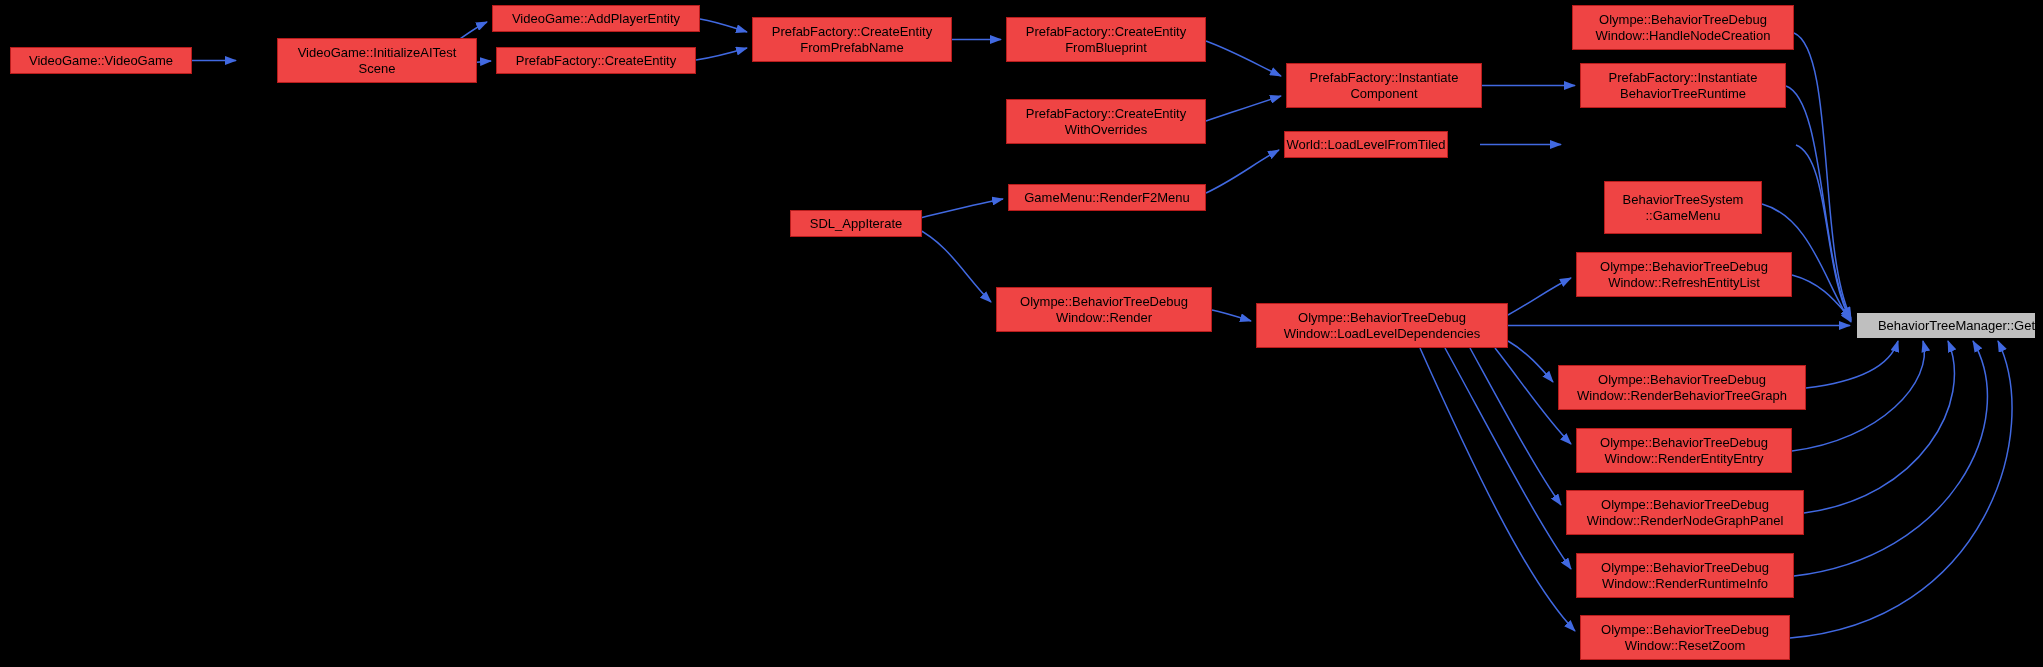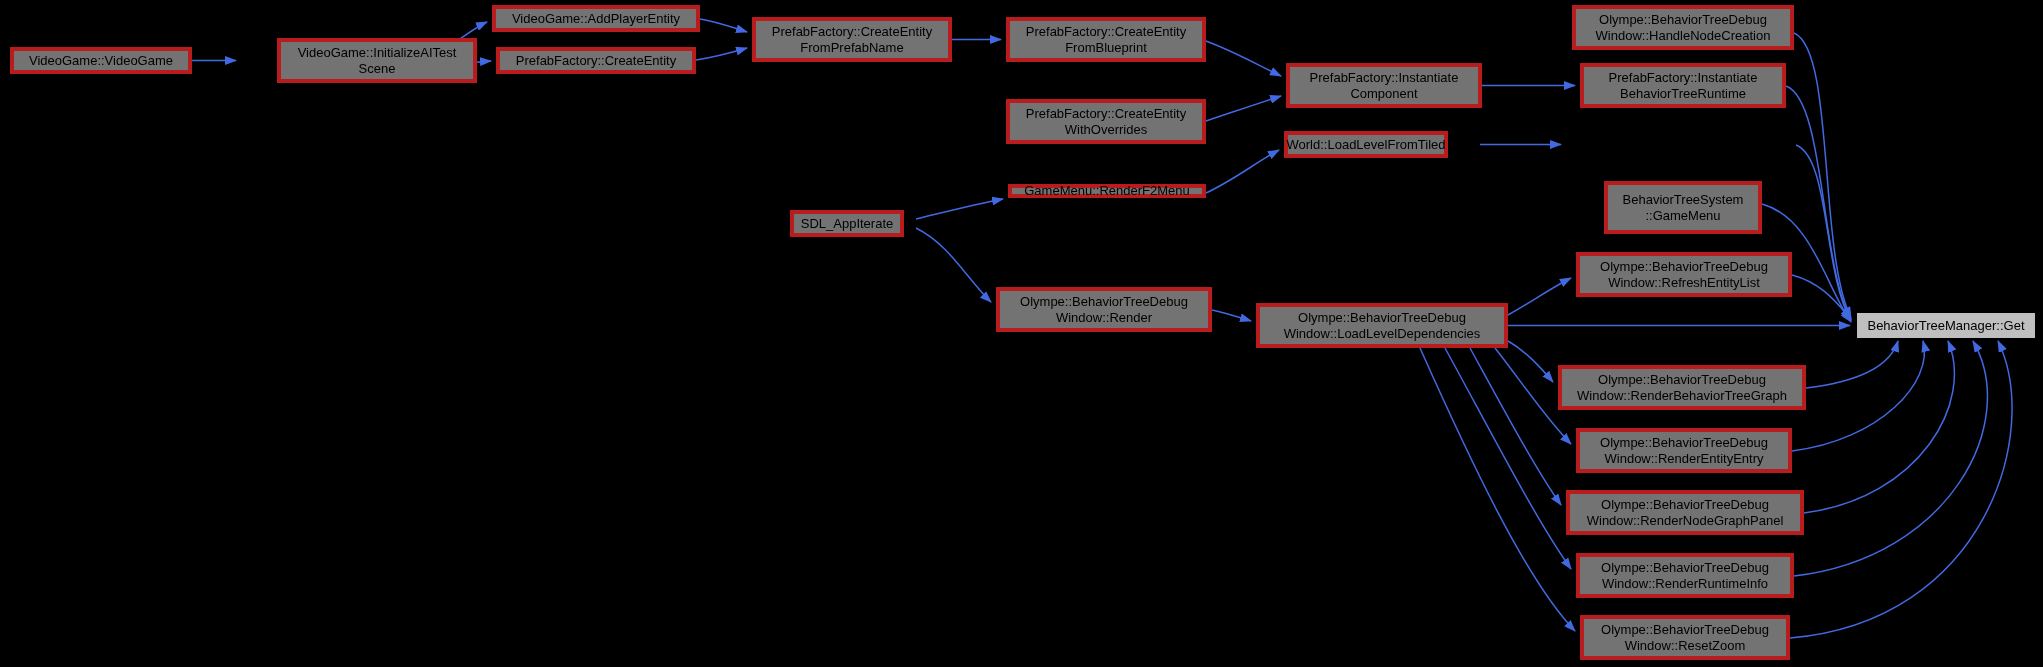--- a/index.html
+++ b/index.html
@@ -2,34 +2,34 @@
 <html><head>
 <meta charset="utf-8">
 <style>
   html,body{margin:0;padding:0;background:#000;}
   body{width:2043px;height:667px;overflow:hidden;font-family:"Liberation Sans",sans-serif;}
   .stage{position:relative;width:2043px;height:667px;}
   .edge-layer{position:absolute;left:0;top:0;width:2043px;height:667px;}
   .node{
     position:absolute;
     box-sizing:border-box;
-    background:#737373;
-    border:4px solid #b91c1c;
+    background:#ef4444;
+    border:1px solid #b91c1c;
     color:#000;
     display:flex;
     flex-direction:column;
     align-items:center;
     justify-content:center;
     font-size:13px;
     line-height:16px;
     text-align:center;
     white-space:nowrap;
     cursor:pointer;
   }
-  .node.highlight{background:#bfbfbf;border:1.5px solid #000;cursor:default;}
+  .node.highlight{background:#bfbfbf;border:1.5px solid #000;cursor:default;align-items:flex-end;}
 </style>
 </head>
 <body>
 
 <div class="stage" style="background: rgb(0, 0, 0);">
   <svg class="edge-layer" width="2043" height="667" viewBox="0 0 2043 667" xmlns="http://www.w3.org/2000/svg">
     <defs>
       <marker id="arrow" markerUnits="userSpaceOnUse" markerWidth="12" markerHeight="9" refX="11" refY="4.5" orient="auto">
         <path d="M0,0 L12,4.5 L0,9 Z" fill="#4169E1"></path>
       </marker>
@@ -106,24 +106,24 @@
       <span>PrefabFactory::Instantiate</span>
       <span>BehaviorTreeRuntime</span>
     </div>
     <div class="node" style="left: 1284px; top: 131px; width: 164px; height: 27px;">
       <span>World::LoadLevelFromTiled</span>
     </div>
     <div class="node" style="left: 1604px; top: 181px; width: 158px; height: 53px;">
       <span>BehaviorTreeSystem</span>
       <span>::GameMenu</span>
     </div>
-    <div class="node" style="left: 1008px; top: 184px; width: 198px; height: 14px;">
+    <div class="node" style="left: 1008px; top: 184px; width: 198px; height: 27px;">
       <span>GameMenu::RenderF2Menu</span>
     </div>
-    <div class="node" style="left: 790px; top: 210px; width: 114px; height: 27px;">
+    <div class="node" style="left: 790px; top: 210px; width: 132px; height: 27px;">
       <span>SDL_AppIterate</span>
     </div>
     <div class="node" style="left: 996px; top: 287px; width: 216px; height: 45px;">
       <span>Olympe::BehaviorTreeDebug</span>
       <span>Window::Render</span>
     </div>
     <div class="node" style="left: 1256px; top: 303px; width: 252px; height: 45px;">
       <span>Olympe::BehaviorTreeDebug</span>
       <span>Window::LoadLevelDependencies</span>
     </div>

